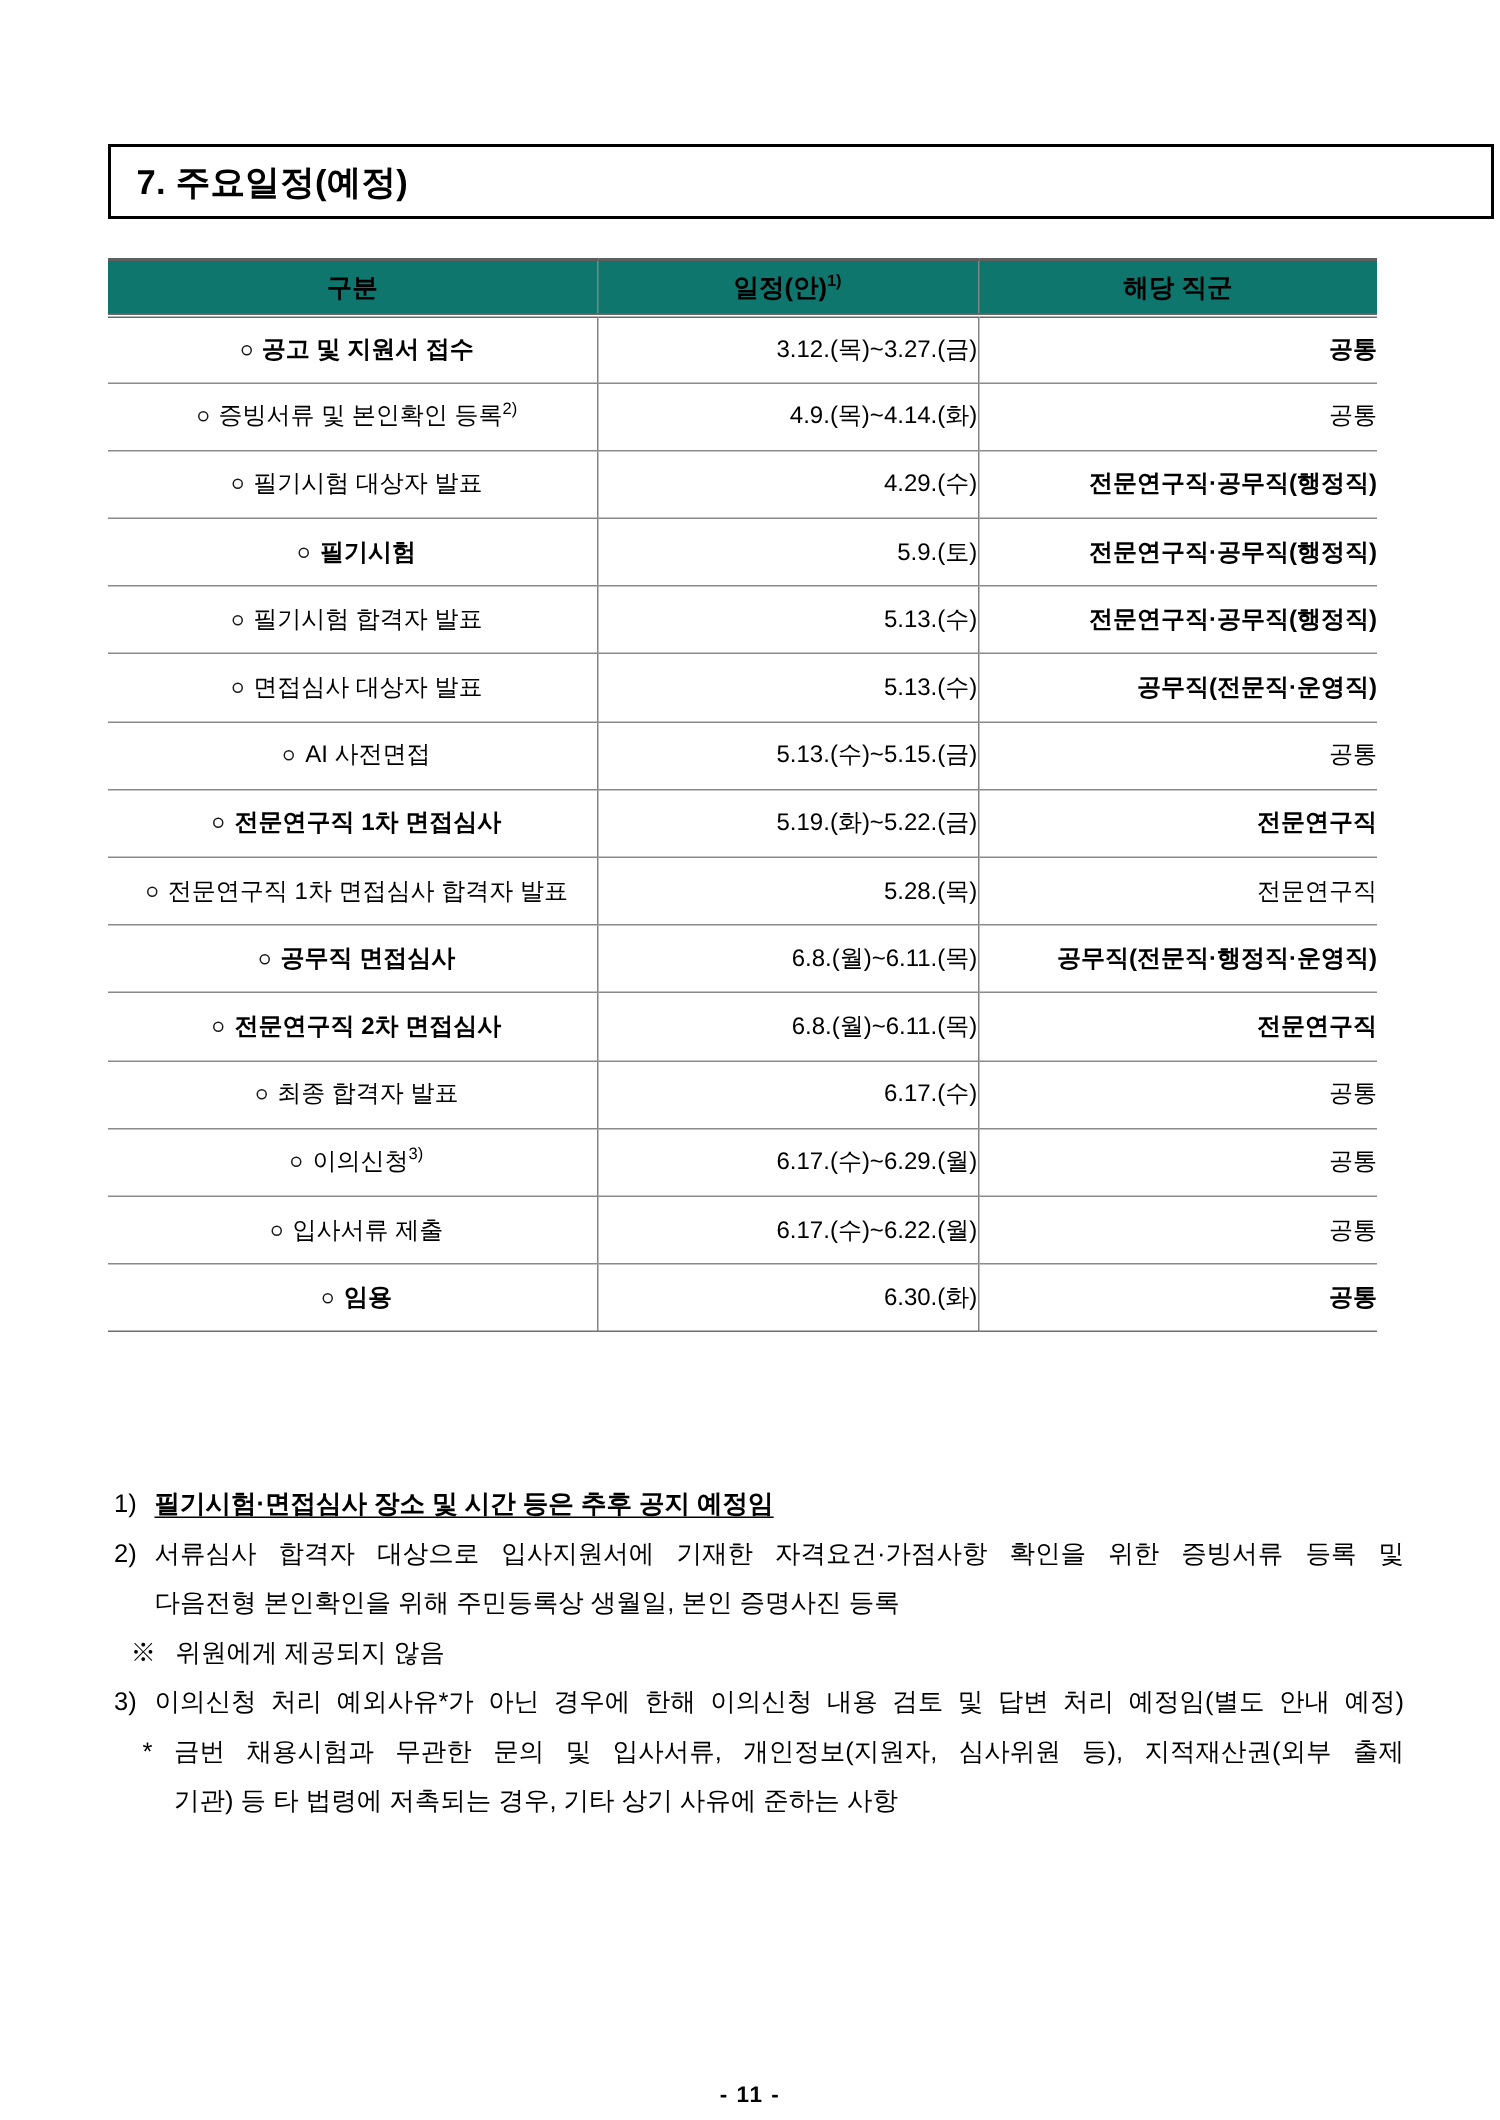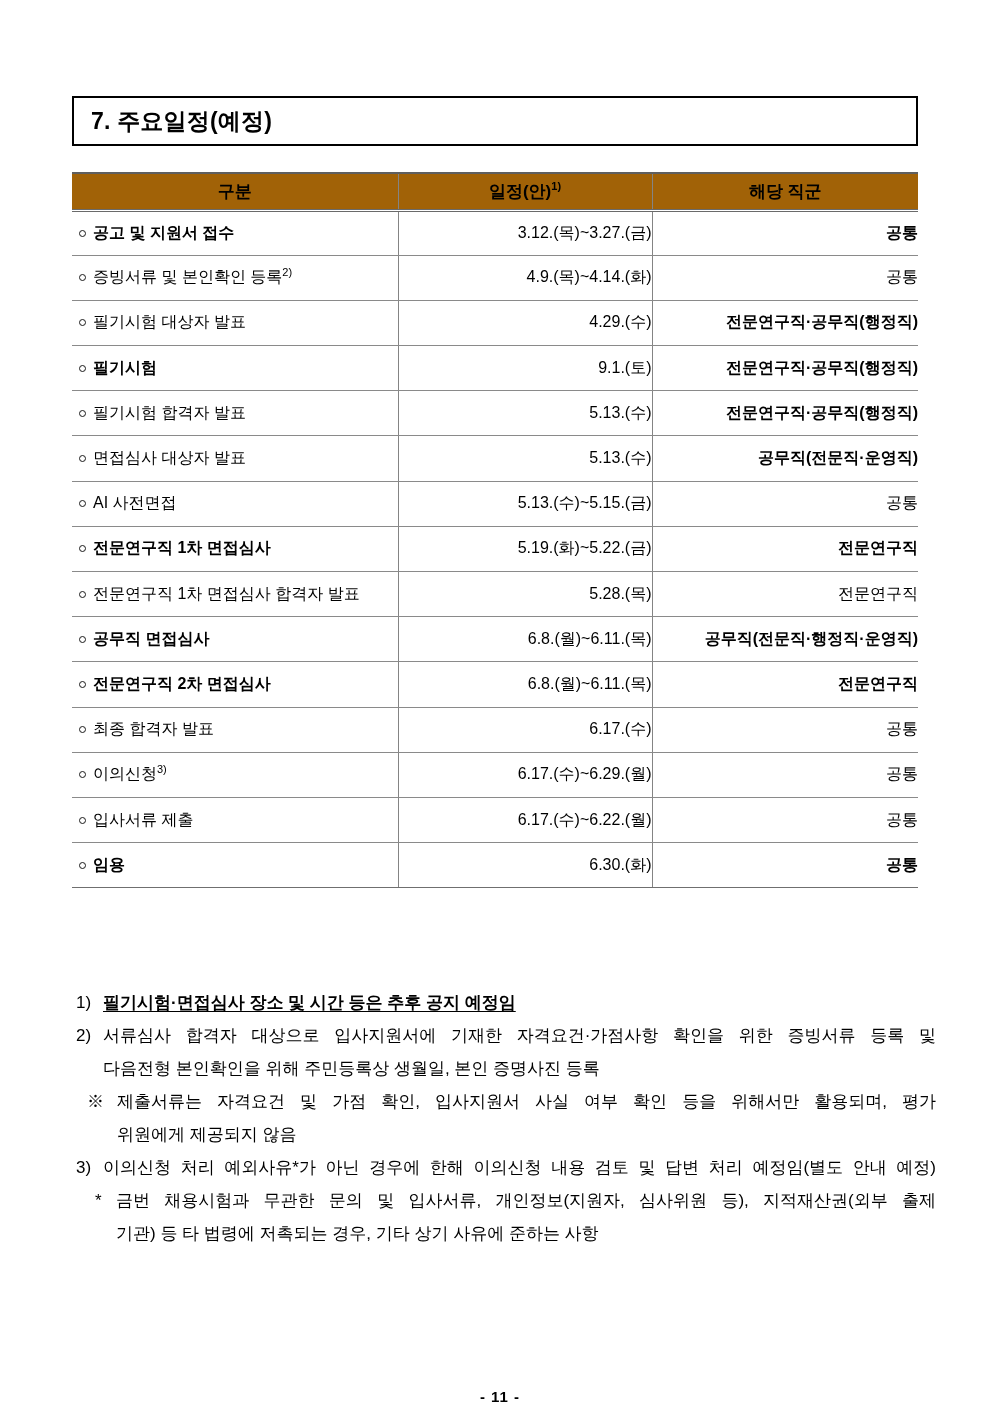--- a/index.html
+++ b/index.html
@@ -5,48 +5,48 @@
   * { margin:0; padding:0; box-sizing:border-box; }
   html,body { background:#ffffff; }
   body {
     width:1000px; height:1413px; position:relative;
     font-family:"Liberation Sans", sans-serif; color:#000;
   }
   .page { position:absolute; inset:0; }
 
   
   .title-box {
-    position:absolute; left:72px; top:96px; width:846px; height:50px;
+    position:absolute; left:72px; top:96px; width:924px; height:50px;
     border:2.5px solid #000; display:flex; align-items:center;
     padding-left:17px; background:#fff;
   }
   .title-box h1 { font-size:23px; font-weight:bold; letter-spacing:0.2px; }
 
   
   table.sched {
     position:absolute; left:72px; top:172px; width:846px;
     border-collapse:collapse; table-layout:fixed;
   }
   col.c1 { width:326px; }
   col.c2 { width:254px; }
   col.c3 { width:266px; }
   table.sched th {
-    background:#a16207; height:37px;
+    background:#0f766e; height:37px;
     border-top:2px solid #5f5f5f;
     border-bottom:3px double #6a6a6a;
     font-size:17px; font-weight:bold; text-align:center;
   }
   table.sched th:not(:last-child),
   table.sched td:not(:last-child) { border-right:1.4px solid #848484; }
   table.sched td {
     height:45.2px; border-bottom:1.4px solid #8a8a8a;
     font-size:16px; background:#fff; white-space:nowrap;
   }
   table.sched tr:last-child td { border-bottom:1.6px solid #6f6f6f; }
-  td.cat { text-align:left; padding-left:7px; }
+  td.cat { text-align:center; padding-left:7px; }
   td.date, td.grp { text-align:right; }
   .b { font-weight:bold; }
   sup { font-size:11px; vertical-align:super; line-height:0; }
   .bullet {
     display:inline-block; width:7px; height:7px;
     border:1.4px solid #1a1a1a; border-radius:50%;
     margin-right:7px; vertical-align:1px;
   }
 
   
@@ -103,21 +103,21 @@
         <td class="date"><span>4.9.(목)~4.14.(화)</span></td>
         <td class="grp"><span>공통</span></td>
       </tr>
       <tr>
         <td class="cat"><span class="bullet"></span><span>필기시험 대상자 발표</span></td>
         <td class="date"><span>4.29.(수)</span></td>
         <td class="grp b"><span>전문연구직·공무직(행정직)</span></td>
       </tr>
       <tr>
         <td class="cat b"><span class="bullet"></span><span>필기시험</span></td>
-        <td class="date"><span>9.1.(토)</span></td>
+        <td class="date"><span>5.9.(토)</span></td>
         <td class="grp b"><span>전문연구직·공무직(행정직)</span></td>
       </tr>
       <tr>
         <td class="cat"><span class="bullet"></span><span>필기시험 합격자 발표</span></td>
         <td class="date"><span>5.13.(수)</span></td>
         <td class="grp b"><span>전문연구직·공무직(행정직)</span></td>
       </tr>
       <tr>
         <td class="cat"><span class="bullet"></span><span>면접심사 대상자 발표</span></td>
         <td class="date"><span>5.13.(수)</span></td>
@@ -184,21 +184,20 @@
       <span class="mk">2)</span>
       <div class="bd">
         <div class="jl"><span>서류심사 합격자 대상으로 입사지원서에 기재한 자격요건·가점사항 확인을 위한 증빙서류 등록 및</span></div>
         <div><span>다음전형 본인확인을 위해 주민등록상 생월일, 본인 증명사진 등록</span></div>
       </div>
     </div>
 
     <div class="fn note">
       <span class="mk">※</span>
       <div class="bd">
-        <div class="jl"><span>제출서류는 자격요건 및 가점 확인, 입사지원서 사실 여부 확인 등을 위해서만 활용되며, 평가</span></div>
         <div><span>위원에게 제공되지 않음</span></div>
       </div>
     </div>
 
     <div class="fn">
       <span class="mk">3)</span>
       <div class="bd">
         <div class="jl"><span>이의신청 처리 예외사유*가 아닌 경우에 한해 이의신청 내용 검토 및 답변 처리 예정임(별도 안내 예정)</span></div>
       </div>
     </div>

